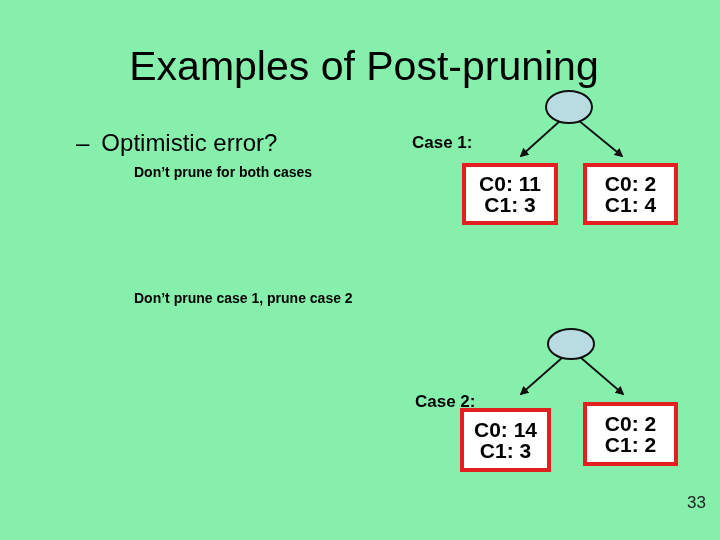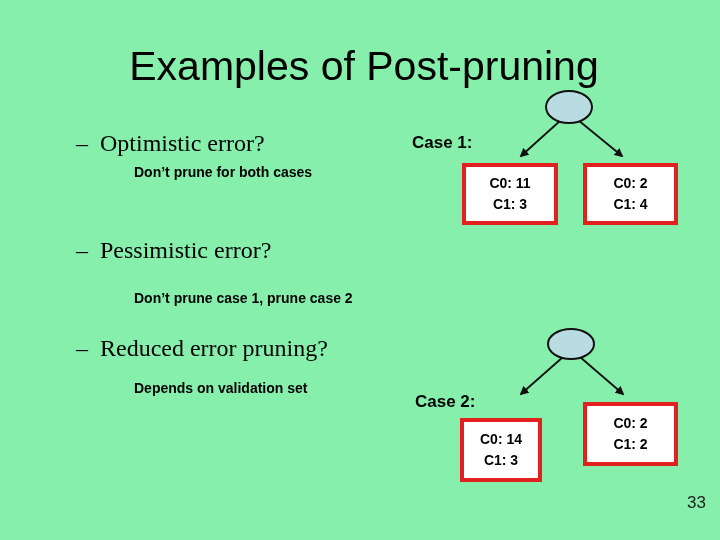--- a/index.html
+++ b/index.html
@@ -28,21 +28,20 @@
     font-weight: 400;
     letter-spacing: 0px;
     line-height: 1.1;
     white-space: nowrap;
   }
   .bullet {
     position: absolute;
     font-size: 24px;
     line-height: 1.1;
     white-space: nowrap;
-    font-family: Liberation Serif, serif;
   }
   .bullet .dash { margin-right: 12px; }
   .sub-bullet {
     position: absolute;
     font-size: 14px;
     font-weight: bold;
     line-height: 1.1;
     white-space: nowrap;
     padding-left: 17px;
   }
@@ -71,21 +70,21 @@
   }
   .leaf-box {
     position: absolute;
     box-sizing: border-box;
     border: 4px solid var(--box-border, #e32020);
     background: #fff;
     display: flex;
     flex-direction: column;
     align-items: center;
     justify-content: center;
-    font-size: 14px;
+    font-size: 21px;
     font-weight: bold;
     line-height: 21px;
     white-space: nowrap;
   }
   .page-number {
     position: absolute;
     top: 493px;
     right: 14px;
     font-size: 17px;
     color: #222;
@@ -96,29 +95,22 @@
 
 <div class="slide">
 
   <h1 class="title">Examples of Post-pruning</h1>
 
   <div class="bullet" style="left:76px; top:130px;">
     <span class="dash">–</span><span>Optimistic error?</span>
   </div>
   <div class="sub-bullet" style="left:117px; top:165px;">Don’t prune for both cases</div>
 
-  <div class="bullet" style="left:76px; top:237px;">
-    <span class="dash">–</span><span>Pessimistic error?</span>
-  </div>
   <div class="sub-bullet" style="left:117px; top:275px;margin-top:16px;">Don’t prune case 1, prune case 2</div>
 
-  <div class="bullet" style="left:76px; top:335px;">
-    <span class="dash">–</span><span>Reduced error pruning?</span>
-  </div>
-  <div class="sub-bullet" style="left:117px; top:381px;">Depends on validation set</div>
 
   <div class="case-label" style="left:412px; top:94px;">Case 1:</div>
   <div class="case-label" style="left:415px; top:353px;">Case 2:</div>
 
   <svg class="tree-svg" viewBox="0 0 720 540" xmlns="http://www.w3.org/2000/svg">
     <defs>
       <marker id="arr" viewBox="0 0 10 10" refX="8" refY="5" markerWidth="9" markerHeight="9" orient="auto" markerUnits="userSpaceOnUse">
         <path d="M0,0 L10,5 L0,10 z" fill="#111"></path>
       </marker>
     </defs>
@@ -134,21 +126,21 @@
 
   <div class="leaf-box" style="left:462px; top:163px; width:96px; height:62px;">
     <span>C0: 11</span>
     <span>C1: 3</span>
   </div>
   <div class="leaf-box" style="left:583px; top:163px; width:95px; height:62px;">
     <span>C0: 2</span>
     <span>C1: 4</span>
   </div>
 
-  <div class="leaf-box" style="left:460px; top:418px; width:82px; height:64px;">
+  <div class="leaf-box" style="left:460px; top:408px; width:91px; height:64px;">
     <span>C0: 14</span>
     <span>C1: 3</span>
   </div>
   <div class="leaf-box" style="left:583px; top:402px; width:95px; height:64px;">
     <span>C0: 2</span>
     <span>C1: 2</span>
   </div>
 
   <div class="page-number">33</div>
 

